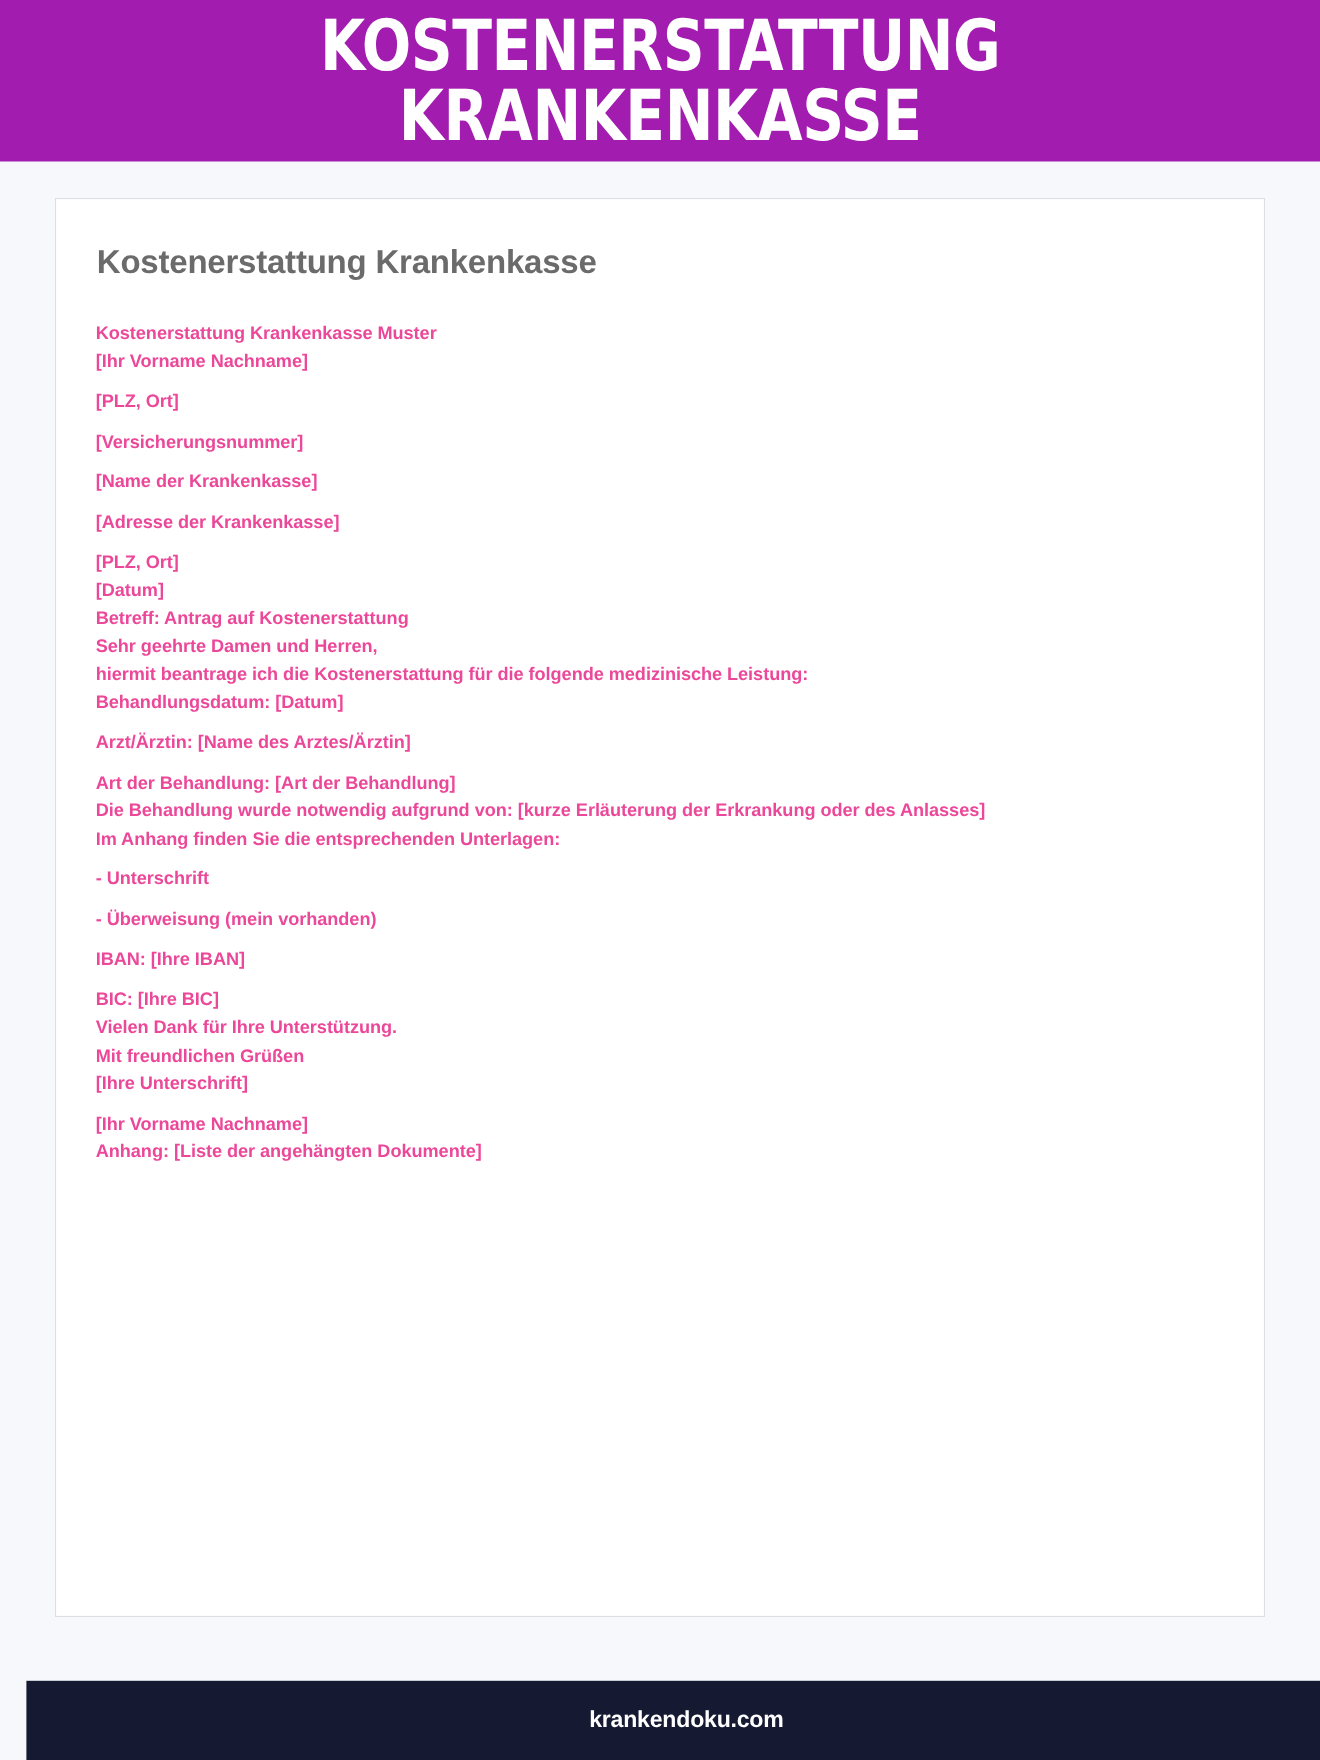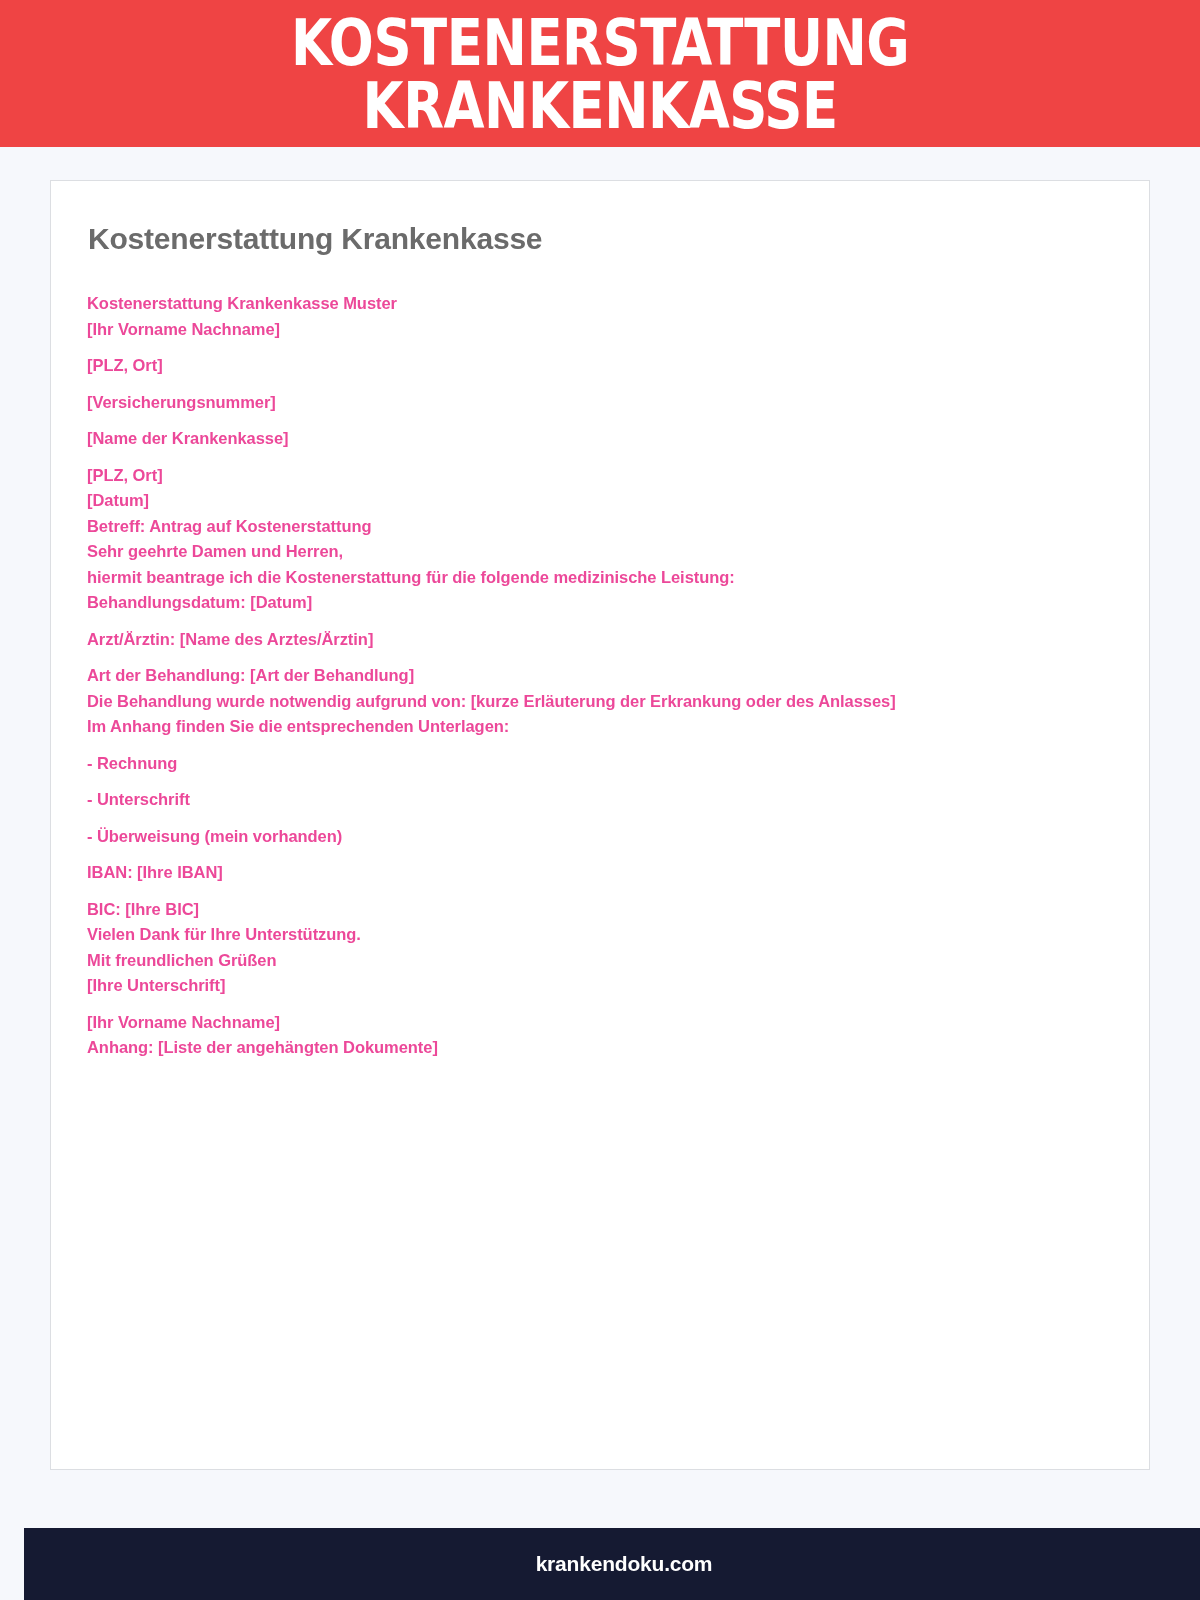--- a/index.html
+++ b/index.html
@@ -12,21 +12,21 @@
   body {
     background: #f6f8fc;
     font-family: "Liberation Sans", sans-serif;
     overflow: hidden;
   }
 
   
   .header-band {
     width: 1200px;
     height: 147px;
-    background: #ef4444;
+    background: #a21caf;
     display: flex;
     align-items: center;
     justify-content: center;
     padding-top: 2px;
   }
 
   .header-title {
     color: #ffffff;
     font-family: "Liberation Sans Narrow", "DejaVu Sans Condensed", "Liberation Sans", sans-serif;
     font-weight: 700;
@@ -109,31 +109,31 @@
 
 <div class="page-area">
   <div class="card">
     <h2 class="doc-title">Kostenerstattung Krankenkasse</h2>
     <div class="doc-body">
         <p class="para">Kostenerstattung Krankenkasse Muster
  [Ihr Vorname Nachname]</p>
         <p class="para"> [PLZ, Ort]</p>
         <p class="para"> [Versicherungsnummer]</p>
         <p class="para"> [Name der Krankenkasse]</p>
+        <p class="para"> [Adresse der Krankenkasse]</p>
         <p class="para"> [PLZ, Ort]
 [Datum]
 Betreff: Antrag auf Kostenerstattung
 Sehr geehrte Damen und Herren,
 hiermit beantrage ich die Kostenerstattung für die folgende medizinische Leistung:
 Behandlungsdatum: [Datum]</p>
         <p class="para"> Arzt/Ärztin: [Name des Arztes/Ärztin]</p>
         <p class="para"> Art der Behandlung: [Art der Behandlung]
 Die Behandlung wurde notwendig aufgrund von: [kurze Erläuterung der Erkrankung oder des Anlasses]
 Im Anhang finden Sie die entsprechenden Unterlagen:</p>
-        <p class="para"> - Rechnung</p>
         <p class="para"> - Unterschrift</p>
         <p class="para"> - Überweisung (mein vorhanden)</p>
         <p class="para"> IBAN: [Ihre IBAN]</p>
         <p class="para"> BIC: [Ihre BIC]
 Vielen Dank für Ihre Unterstützung.
 Mit freundlichen Grüßen
 [Ihre Unterschrift]</p>
         <p class="para"> [Ihr Vorname Nachname]
 Anhang: [Liste der angehängten Dokumente]</p>
       </div>

